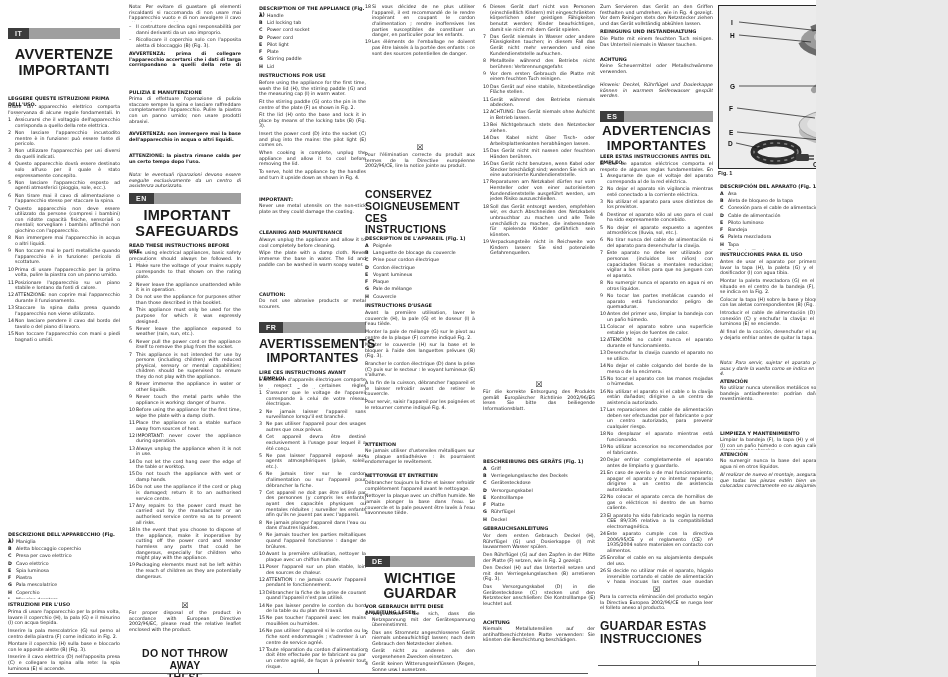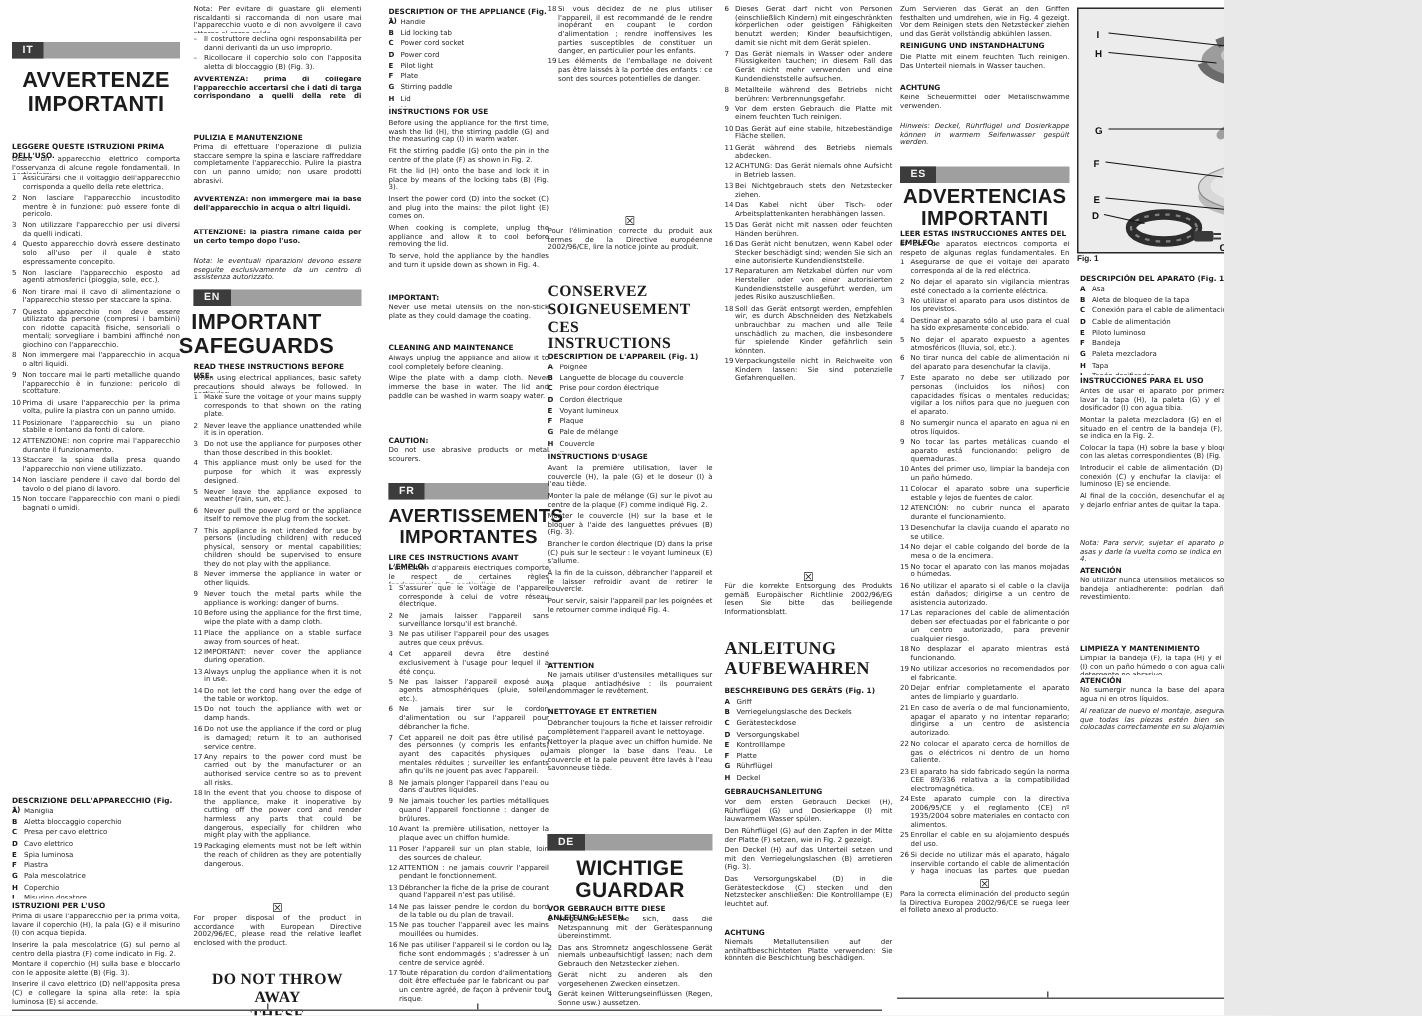--- a/index.html
+++ b/index.html
@@ -8,21 +8,21 @@
   .abs{position:absolute;}
   
   .langbar{position:absolute;height:11px;background:#9f9f9f;}
   .langtag{position:absolute;left:0;top:0;bottom:0;display:flex;align-items:center;
            background:#3c3c3c;color:#f2f2f2;font-size:7px;font-weight:bold;
            padding:0 7px;font-family:"Liberation Sans",sans-serif;letter-spacing:.5px;}
   
   .h1{font-family:"Liberation Sans",sans-serif;font-weight:bold;text-align:center;
       font-size:14.5px;line-height:1.08;letter-spacing:.2px;white-space:pre-line;}
   .h1s{font-size:12.5px;}
-  .h2{font-family:Liberation Serif, serif;font-weight:bold;font-size:12px;
+  .h2{font-family:Liberation Sans, sans-serif;font-weight:bold;font-size:12px;
       line-height:1.12;white-space:pre-line;letter-spacing:.2px;}
   .h2c{text-align:center;font-size:10.5px;}
   .h3{font-size:4.9px;font-weight:bold;line-height:1.15;}
   .read{font-size:4.9px;font-weight:bold;line-height:1.15;}
   
   .b{font-size:4.7px;line-height:1.2;text-align:justify;color:#1c1c1c;overflow:hidden;}
   .b .p{margin-bottom:2px;}
   .li{display:flex;margin-bottom:1.6px;}
   .li .n{flex:0 0 7px;}
   .li .t{flex:1;text-align:justify;}
@@ -171,21 +171,21 @@
   <div class="abs b lbl" style="left:129px;top:51px;width:112px;height:16px;">AVVERTENZA: prima di collegare l'apparecchio accertarsi che i dati di targa corrispondano a quelli della rete di alimentazione elettrica.</div>
   <div class="abs h3" style="left:129px;top:90px;width:112px;">PULIZIA E MANUTENZIONE</div>
   <div class="abs b" style="left:129px;top:96px;width:112px;height:32px;">Prima di effettuare l'operazione di pulizia staccare sempre la spina e lasciare raffreddare completamente l'apparecchio. Pulire la piastra con un panno umido; non usare prodotti abrasivi.</div>
   <div class="abs b lbl" style="left:129px;top:131px;width:112px;height:16px;">AVVERTENZA: non immergere mai la base dell'apparecchio in acqua o altri liquidi.</div>
   <div class="abs b lbl" style="left:129px;top:153px;width:112px;height:14px;">ATTENZIONE: la piastra rimane calda per un certo tempo dopo l'uso.</div>
   <div class="abs b note" style="left:129px;top:172px;width:112px;height:17px;">Nota: le eventuali riparazioni devono essere eseguite esclusivamente da un centro di assistenza autorizzato.</div>
 
   <div class="langbar" style="left:129px;top:193px;width:112px;">
     <span class="langtag">EN</span>
   </div>
-  <div class="abs h1" style="left:115px;top:208px;width:112px;">IMPORTANT
+  <div class="abs h1" style="left:131px;top:208px;width:112px;">IMPORTANT
 SAFEGUARDS</div>
   <div class="abs read" style="left:129px;top:243px;width:112px;">READ THESE INSTRUCTIONS BEFORE USE.</div>
   <div class="abs b" style="left:129px;top:250px;width:112px;height:12px;">When using electrical appliances, basic safety precautions should always be followed. In particular:</div>
   <div class="abs b" style="left:129px;top:263px;width:112px;height:336px;">
       <div class="li">
         <span class="n">1</span>
         <span class="t">Make sure the voltage of your mains supply corresponds to that shown on the rating plate.</span>
       </div>
       <div class="li">
         <span class="n">2</span>
@@ -556,22 +556,20 @@
       </div>
       <div class="li">
         <span class="n">19</span>
         <span class="t">Verpackungsteile nicht in Reichweite von Kindern lassen: Sie sind potenzielle Gefahrenquellen.</span>
       </div>
     </div>
   <div class="abs b" style="left:483px;top:380px;width:112px;height:42px;">
     <div class="weee-line">☒</div>
     <div class="p">Für die korrekte Entsorgung des Produkts gemäß Europäischer Richtlinie 2002/96/EG lesen Sie bitte das beiliegende Informationsblatt.</div>
   </div>
-  <div class="abs h2" style="left:483px;top:426px;width:112px;font-size:12px;">ANLEITUNG
-AUFBEWAHREN</div>
   <div class="abs h3" style="left:483px;top:459px;width:112px;">BESCHREIBUNG DES GERÄTS (Fig. 1)</div>
   <div class="abs b lett" style="left:483px;top:466px;width:112px;height:58px;">
       <div class="li">
         <span class="n">A</span>
         <span class="t">Griff</span>
       </div>
       <div class="li">
         <span class="n">B</span>
         <span class="t">Verriegelungslasche des Deckels</span>
       </div>
@@ -618,21 +616,21 @@
   <div class="abs h3" style="left:600px;top:29px;width:113px;">REINIGUNG UND INSTANDHALTUNG</div>
   <div class="abs b" style="left:600px;top:36px;width:113px;height:18px;">Die Platte mit einem feuchten Tuch reinigen. Das Unterteil niemals in Wasser tauchen.</div>
   <div class="abs h3" style="left:600px;top:57px;width:113px;">ACHTUNG</div>
   <div class="abs b" style="left:600px;top:63px;width:113px;height:12px;">Keine Scheuermittel oder Metallschwämme verwenden.</div>
   <div class="abs b note" style="left:600px;top:82px;width:113px;height:24px;">Hinweis: Deckel, Rührflügel und Dosierkappe können in warmem Seifenwasser gespült werden.</div>
 
   <div class="langbar" style="left:600px;top:111px;width:113px;">
     <span class="langtag">ES</span>
   </div>
   <div class="abs h1" style="left:600px;top:124px;width:113px;font-size:13.5px;">ADVERTENCIAS
-IMPORTANTI</div>
+IMPORTANTES</div>
   <div class="abs read" style="left:600px;top:154px;width:113px;">LEER ESTAS INSTRUCCIONES ANTES DEL EMPLEO.</div>
   <div class="abs b" style="left:600px;top:161px;width:113px;height:11px;">El uso de aparatos eléctricos comporta el respeto de algunas reglas fundamentales. En particular:</div>
   <div class="abs b" style="left:600px;top:173px;width:113px;height:410px;">
       <div class="li">
         <span class="n">1</span>
         <span class="t">Asegurarse de que el voltaje del aparato corresponda al de la red eléctrica.</span>
       </div>
       <div class="li">
         <span class="n">2</span>
         <span class="t">No dejar el aparato sin vigilancia mientras esté conectado a la corriente eléctrica.</span>
@@ -731,20 +729,22 @@
       </div>
       <div class="li">
         <span class="n">26</span>
         <span class="t">Si decide no utilizar más el aparato, hágalo inservible cortando el cable de alimentación y haga inocuas las partes que puedan constituir un peligro, especialmente para los niños.</span>
       </div>
     </div>
   <div class="abs b" style="left:600px;top:585px;width:113px;height:32px;">
     <div class="weee-line">☒</div>
     <div class="p">Para la correcta eliminación del producto según la Directiva Europea 2002/96/CE se ruega leer el folleto anexo al producto.</div>
   </div>
+  <div class="abs h2" style="left:600px;top:620px;width:113px;">GUARDAR ESTAS
+INSTRUCCIONES</div>
 
   <div class="abs figbox" style="left:718px;top:5px;width:222px;height:162px;">
     <svg width="222" height="162" viewBox="0 0 222 162">
 
       <g>
         <ellipse cx="128" cy="34" rx="46" ry="17" fill="#9c9c9c"></ellipse>
         <ellipse cx="128" cy="34" rx="46" ry="17" fill="none" stroke="#6b6b6b" stroke-width="6" stroke-dasharray="22 18"></ellipse>
         <ellipse cx="128" cy="31" rx="33" ry="11" fill="#c6c6c6"></ellipse>
         <ellipse cx="128" cy="29" rx="19" ry="6.5" fill="#e2e2e2"></ellipse>
         <circle cx="128" cy="27" r="5" fill="#bdbdbd" stroke="#7a7a7a" stroke-width="1"></circle>

